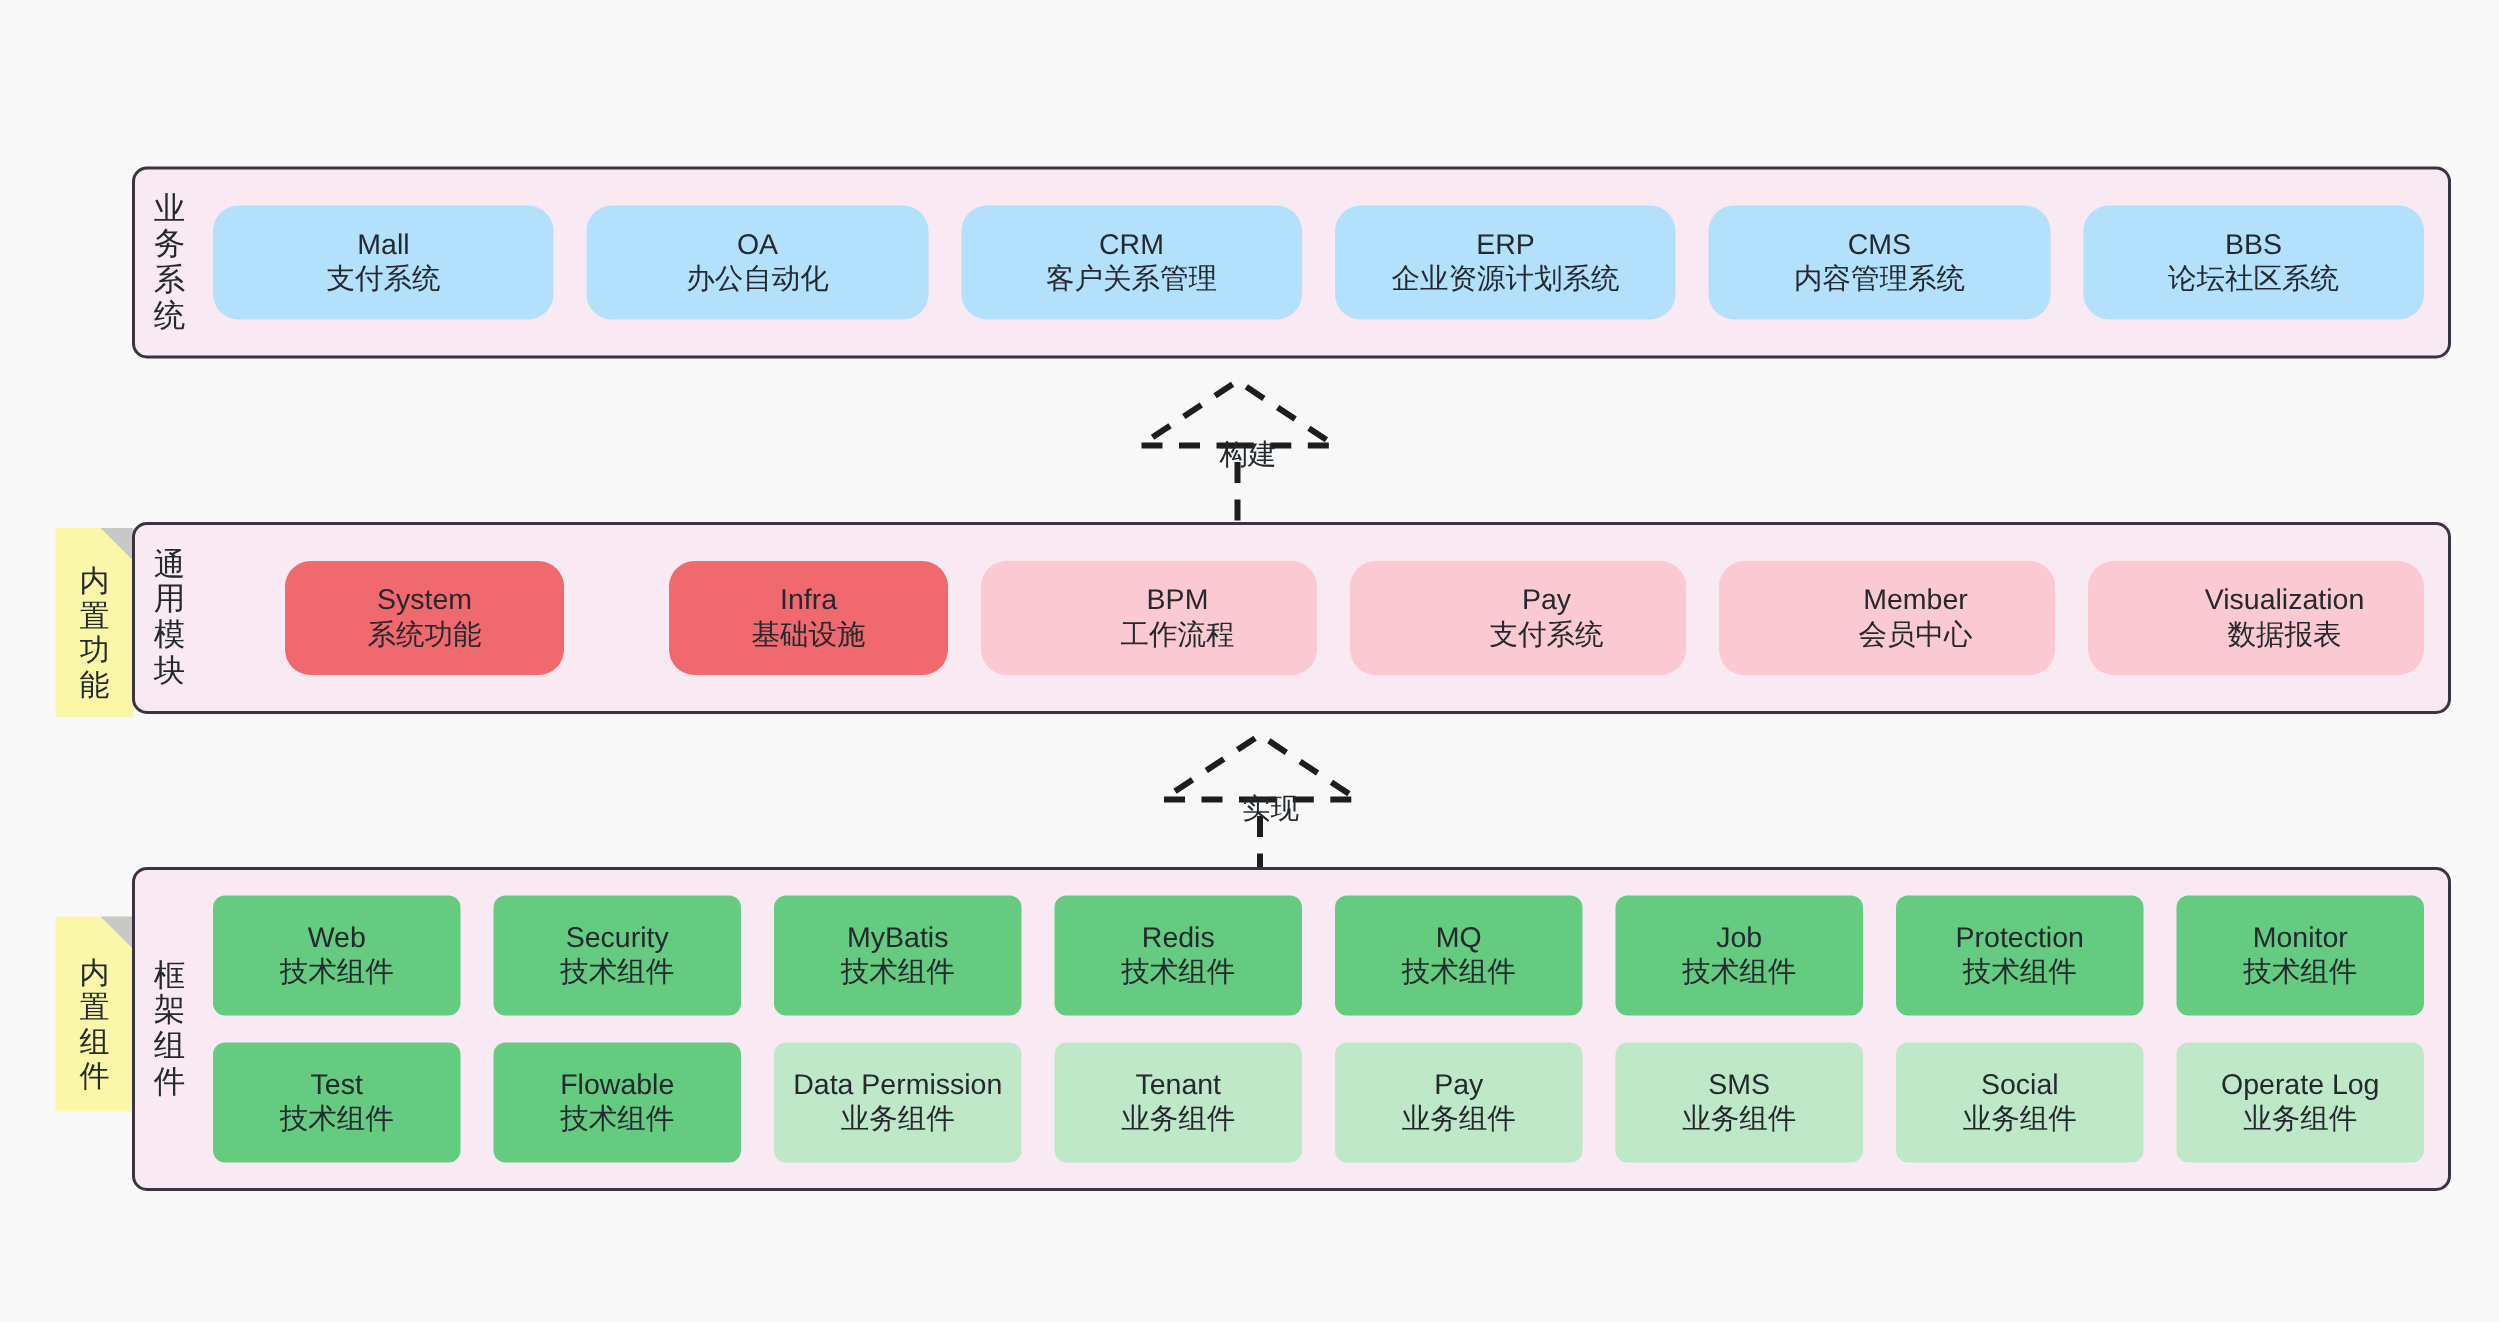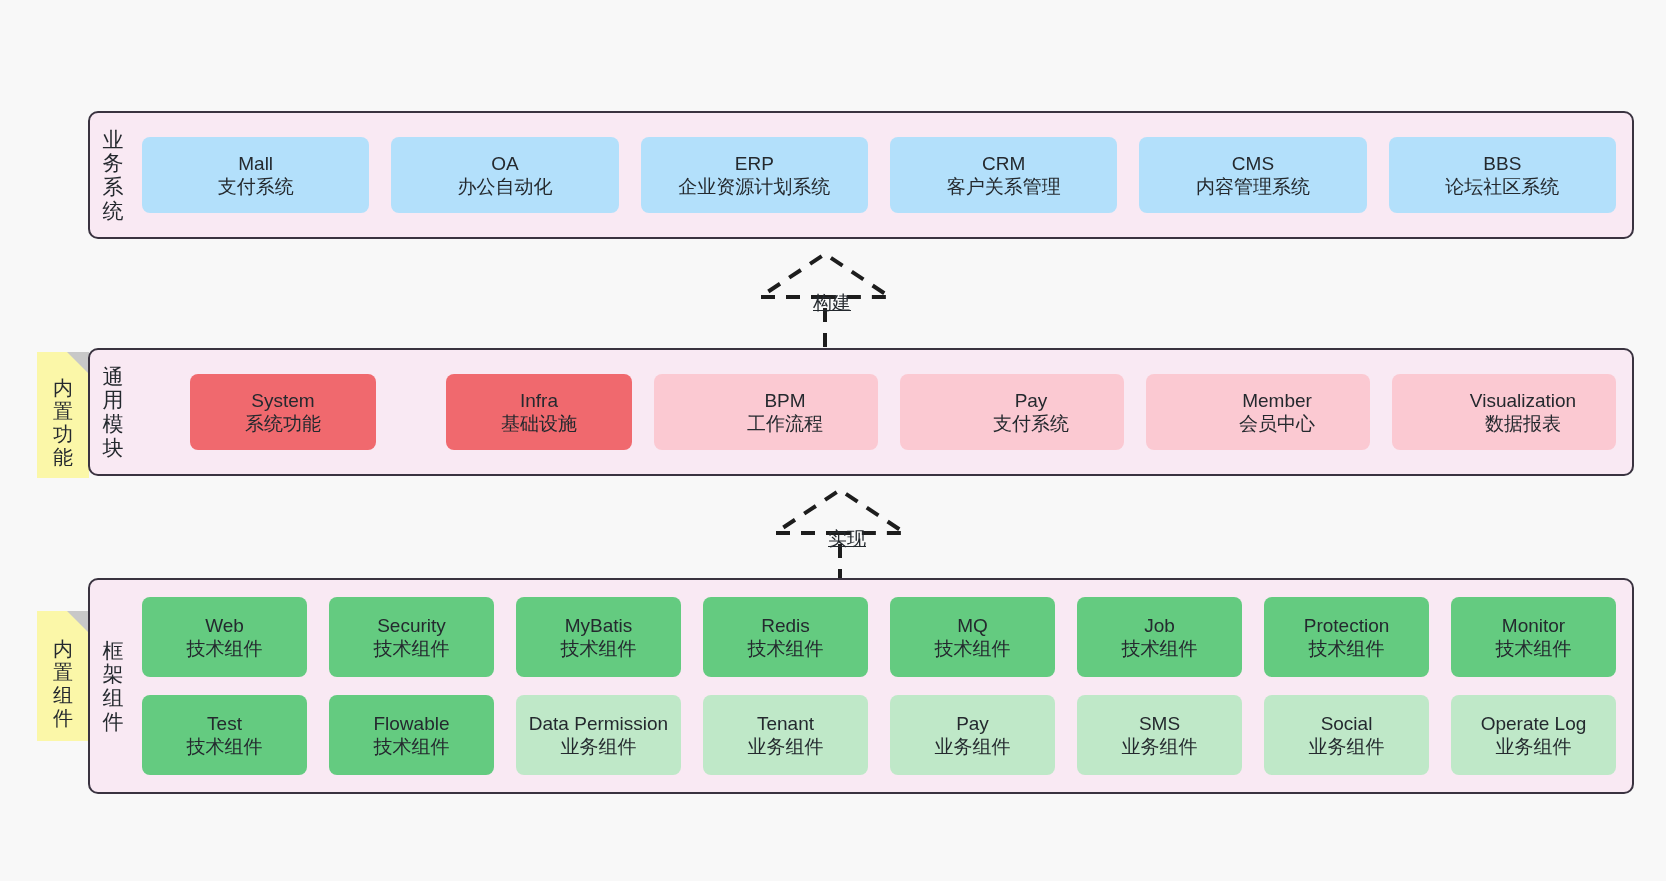--- a/index.html
+++ b/index.html
@@ -79,21 +79,21 @@
   .c-red        { background: #f0696e; margin-left: 48px; }
   .c-pink       { background: #fbc9d2; padding-left: 44px; }
   .c-green      { background: #64cb80; }
   .c-lightgreen { background: #bfe8c8; }
 
   
   #layer-business  { left: 88px;  top: 111px; width: 1546px; height: 128px; }
   #layer-common    { left: 88px;  top: 348px; width: 1546px; height: 128px; }
   #layer-framework { left: 88px;  top: 578px; width: 1546px; height: 216px; }
 
-  #layer-business .node, #layer-common .node { height: 76px; }
+  #layer-business .node, #layer-common .node { height: 76px; border-radius: 17px; }
   #layer-framework .node { height: 80px; }
 
   
   .sticky {
     position: absolute;
     width: 52px;
     background: #fbf7a8;
     display: flex;
     flex-direction: column;
     align-items: center;
@@ -122,21 +122,20 @@
     height: 100px;
   }
   .uml-arrow svg { display: block; overflow: visible; }
   .uml-label {
     position: absolute;
     font-size: 19px;
     color: #24292e;
     background: transparent;
     user-select: none;
     white-space: nowrap;
-    text-decoration: underline;
   }
   #arrow-build  { left: 740px; top: 252px; }
   #arrow-impl   { left: 755px; top: 488px; }
   #arrow-build .uml-label { left: 73px; top: 38px; }
   #arrow-impl  .uml-label { left: 73px; top: 38px; }
 </style>
 </head>
 <body>
 
 <div id="canvas">
@@ -152,26 +151,26 @@
       <div class="row">
         <div class="node c-blue">
           <span class="t1">Mall</span>
           <span class="t2">支付系统</span>
         </div>
         <div class="node c-blue">
           <span class="t1">OA</span>
           <span class="t2">办公自动化</span>
         </div>
         <div class="node c-blue">
+          <span class="t1">CRM</span>
+          <span class="t2">客户关系管理</span>
+        </div>
+        <div class="node c-blue">
           <span class="t1">ERP</span>
           <span class="t2">企业资源计划系统</span>
-        </div>
-        <div class="node c-blue">
-          <span class="t1">CRM</span>
-          <span class="t2">客户关系管理</span>
         </div>
         <div class="node c-blue">
           <span class="t1">CMS</span>
           <span class="t2">内容管理系统</span>
         </div>
         <div class="node c-blue">
           <span class="t1">BBS</span>
           <span class="t2">论坛社区系统</span>
         </div>
       </div>

